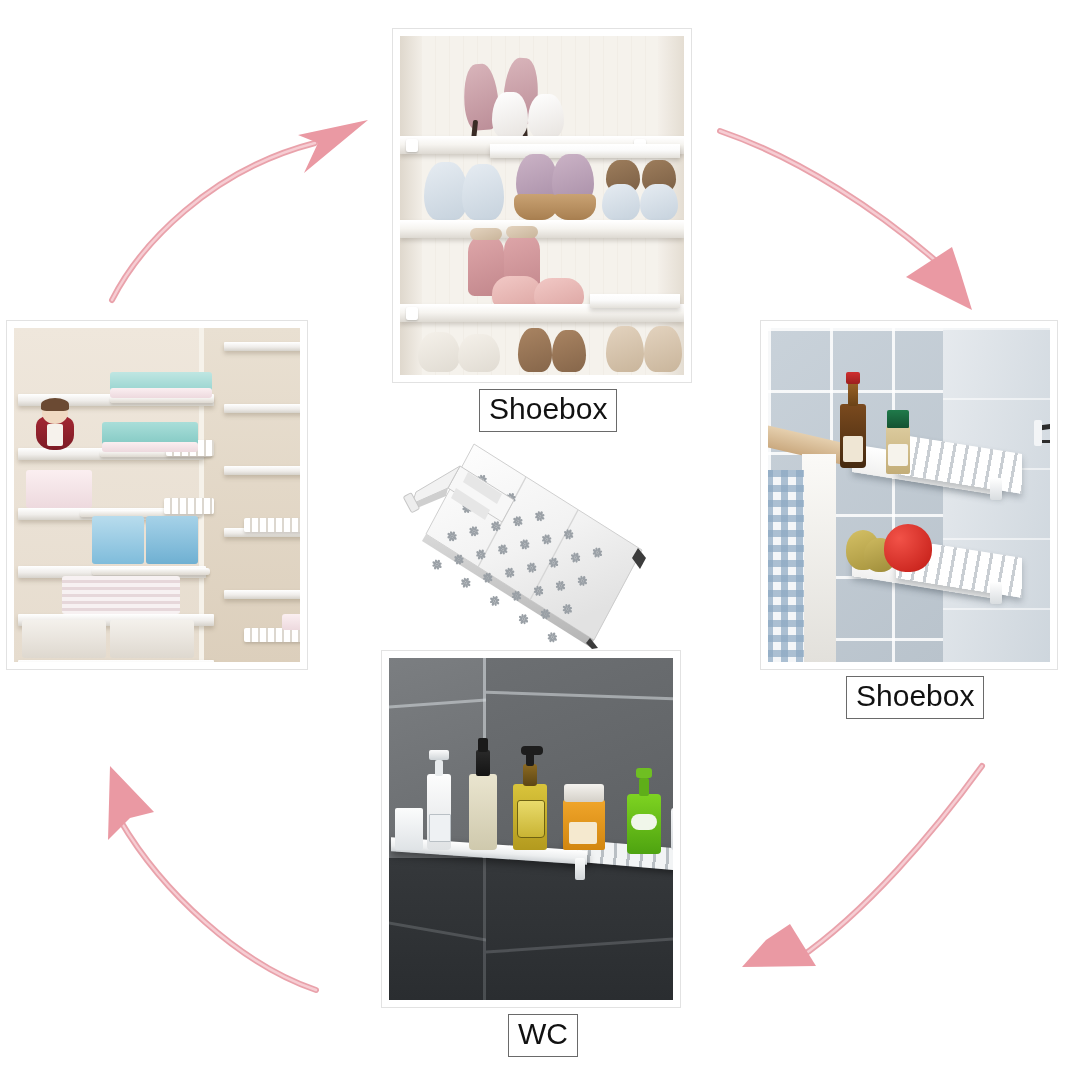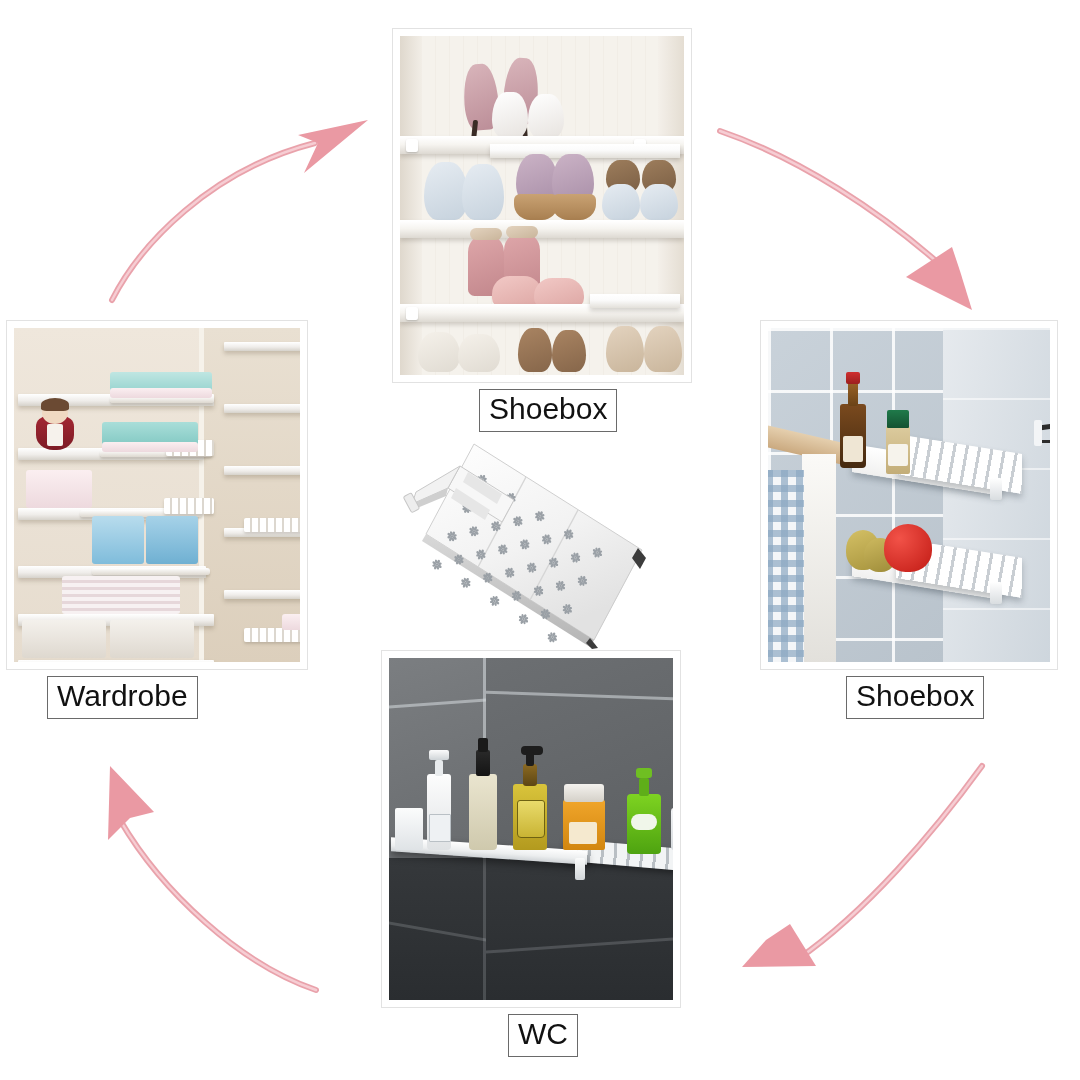--- a/index.html
+++ b/index.html
@@ -263,21 +263,20 @@
       <div class="wd-shelf slim" style="left:210px;top:76px;width:86px;"></div>
       <div class="wd-shelf slim" style="left:210px;top:138px;width:86px;"></div>
       <div class="wd-shelf slim" style="left:210px;top:200px;width:86px;"></div>
       <div class="wd-shelf slim" style="left:210px;top:262px;width:86px;"></div>
       <div class="rackslats" style="left:230px;top:190px;width:62px;height:14px;"></div>
       <div class="rackslats" style="left:230px;top:300px;width:62px;height:14px;"></div>
       <div class="wd-item wd-pinkstack" style="left:268px;top:286px;width:28px;height:16px;"></div>
     </div>
   </div>
 
-  <div class="label" style="left:47px;top:676px;">Wardrobe</div>
 
   <div class="panel" id="p-kit">
     <div class="inner">
       <div class="kt-bg"></div>
       <div class="kt-tileL"></div>
       <div class="kt-tileR"></div>
 
       <div class="kt-counter" style="left:-4px;top:108px;width:98px;height:22px;
            transform:skewY(13deg);"></div>
       <div class="kt-counterside" style="left:34px;top:126px;width:34px;height:210px;"></div>

